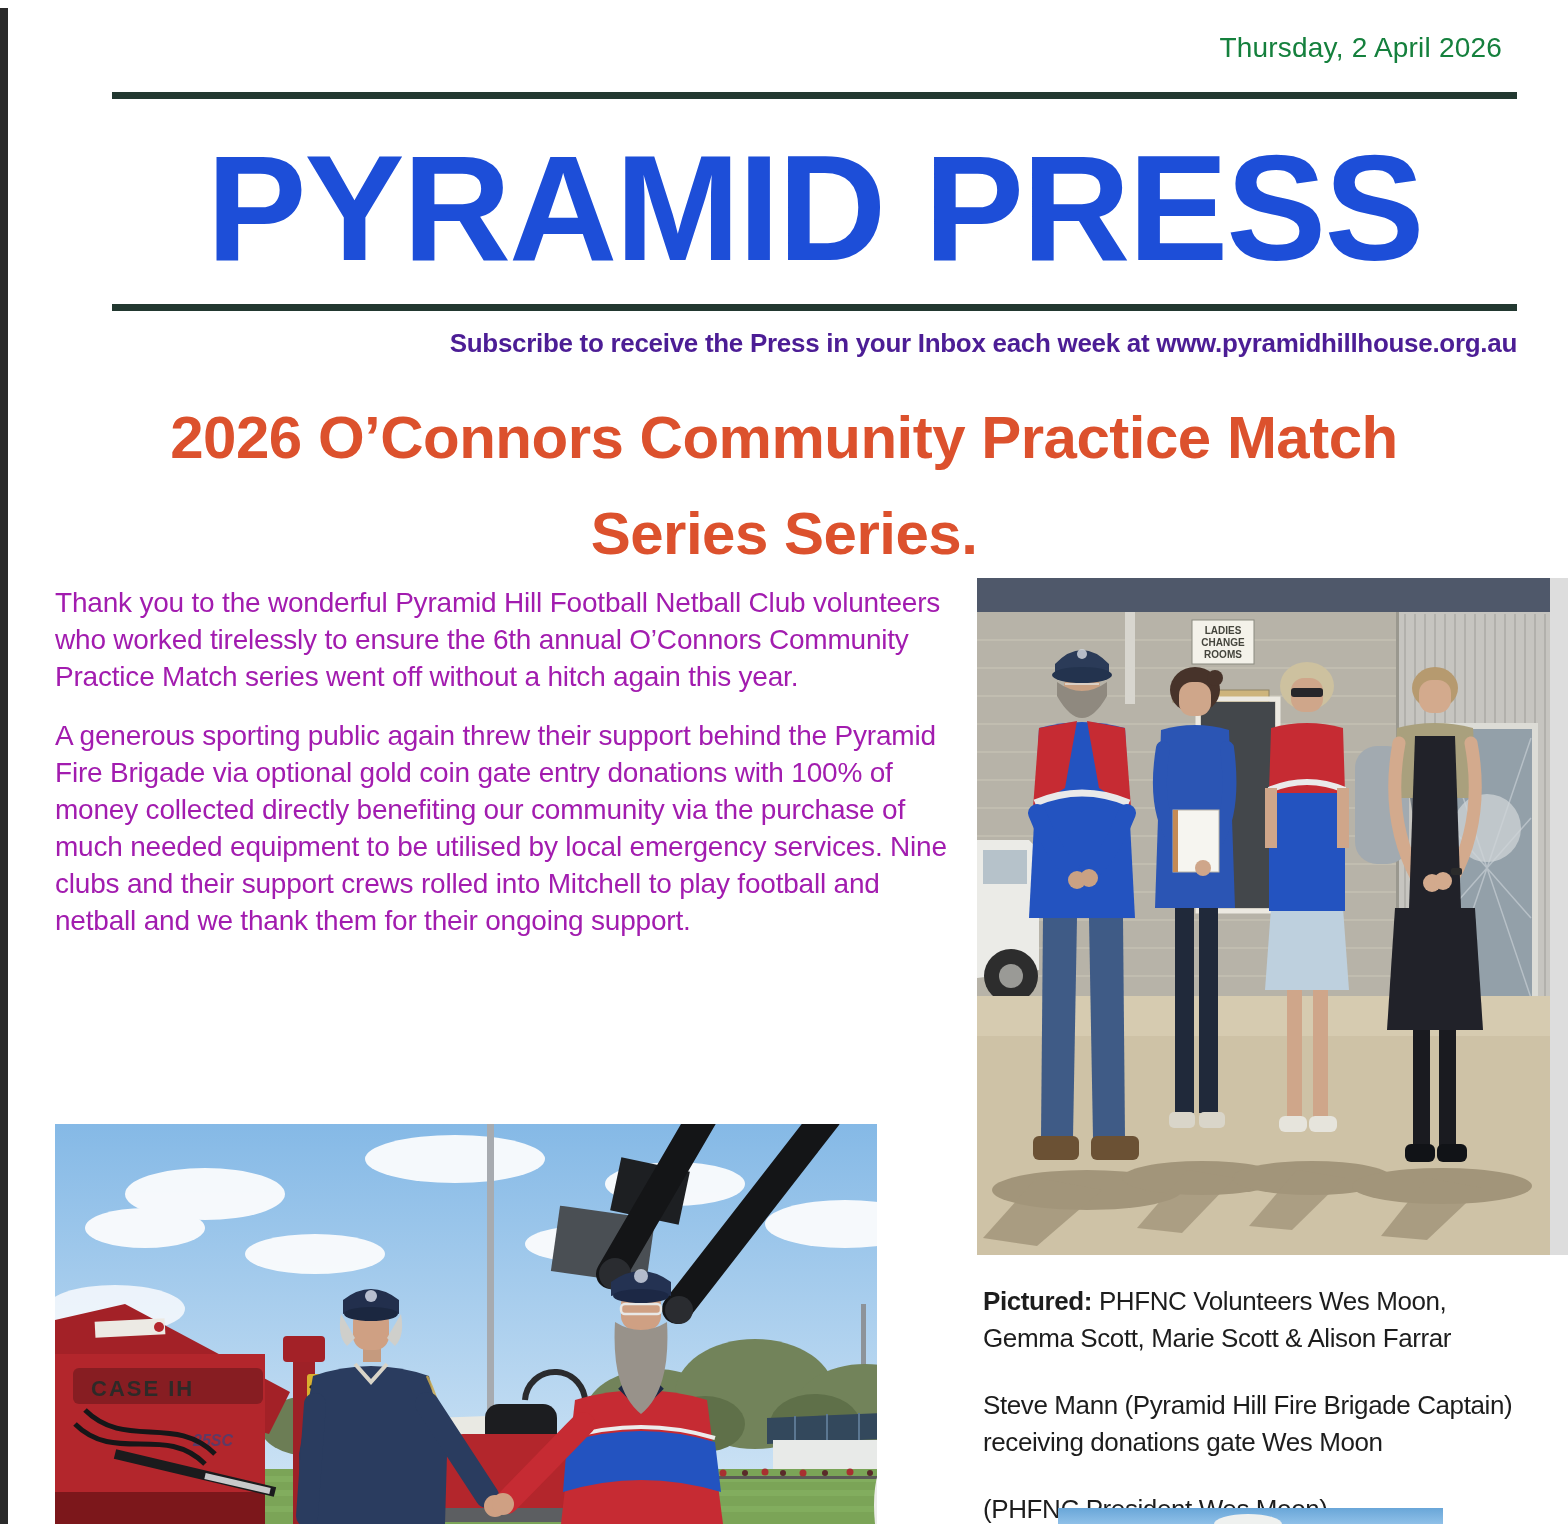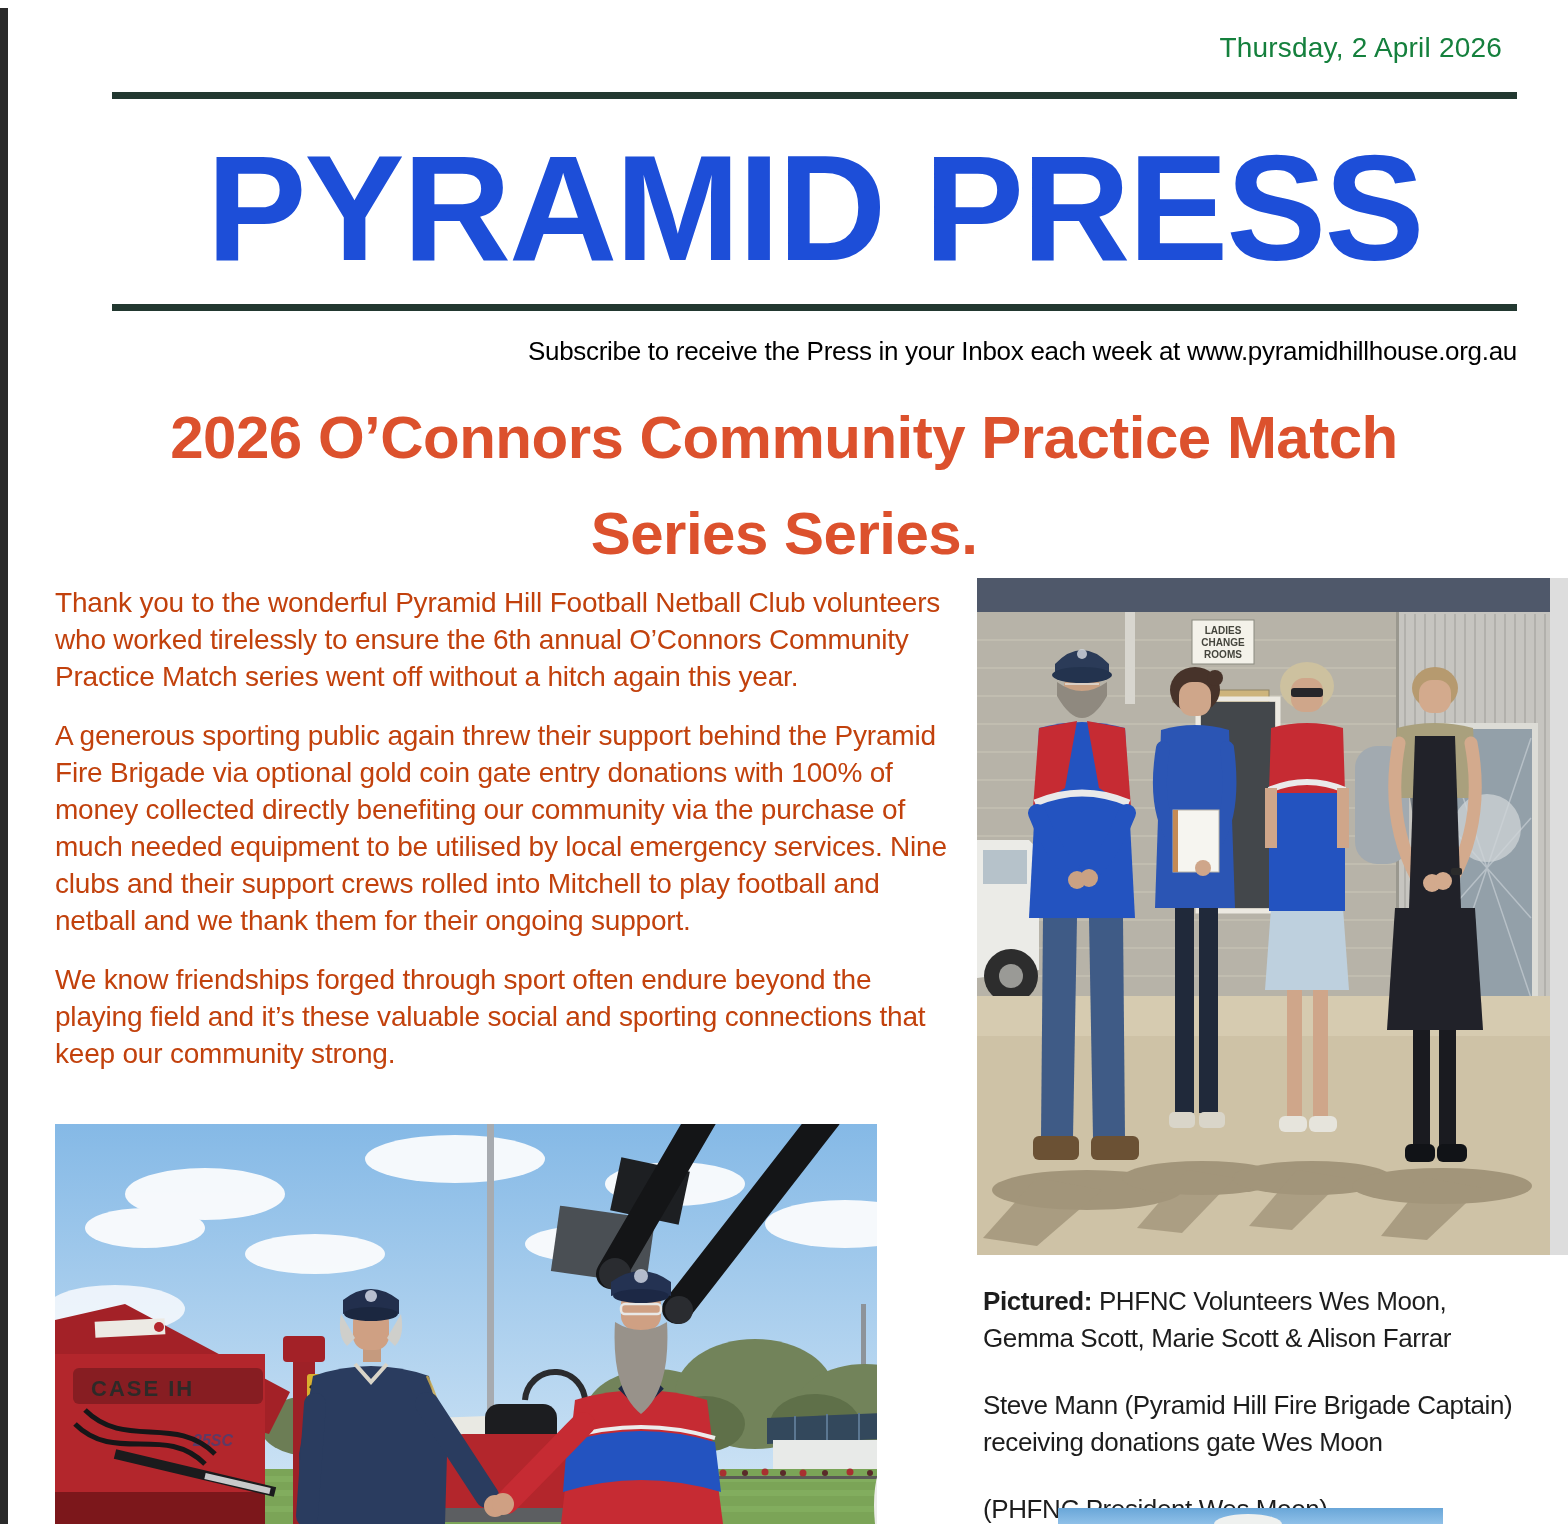--- a/index.html
+++ b/index.html
@@ -18,31 +18,31 @@
   .rule { position:absolute; left:112px; width:1405px; height:7px; background:#223830; }
   .rule-top { top:92px; }
   .rule-bottom { top:304px; }
   .masthead {
     position:absolute; left:112px; top:116px; width:1405px; height:185px;
     display:flex; align-items:center; justify-content:center;
     font-size:150px; font-weight:700; letter-spacing:-2px; color:#1d4ed8;
     white-space:nowrap;
   }
   .subscribe-line {
-    position:absolute; left:112px; top:336px; width:1405px;
-    text-align:right; font-size:26px; font-weight:400; letter-spacing:-0.3px; color:#000000;
+    position:absolute; left:112px; top:328px; width:1405px;
+    text-align:right; font-size:26px; font-weight:700; letter-spacing:-0.3px; color:#4c1d95;
   }
   .headline {
     position:absolute; left:74px; top:390px; width:1420px;
     text-align:center; font-size:60px; font-weight:700; line-height:96px;
     color:#dc512d; letter-spacing:-0.5px;
   }
   .article {
     position:absolute; left:55px; top:584px; width:906px;
-    font-size:28px; line-height:37px; letter-spacing:-0.2px; color:#c2410c;
+    font-size:28px; line-height:37px; letter-spacing:-0.2px; color:#a21caf;
   }
   .article p { margin:0 0 22px 0; }
   .photo { position:absolute; overflow:hidden; background:#ddd; }
   .photo svg { display:block; }
   .photo-volunteers { left:977px; top:578px; width:650px; height:677px; }
   .photo-handshake { left:55px; top:1124px; width:822px; height:400px; }
   .photo-sliver { left:1058px; top:1508px; width:385px; height:16px; }
   .captions {
     position:absolute; left:983px; top:1283px; width:585px;
     font-size:26px; line-height:37px; letter-spacing:-0.4px; color:#1d1d1d;
@@ -67,21 +67,20 @@
   <div class="subscribe-line">Subscribe to receive the Press in your Inbox each week at www.pyramidhillhouse.org.au</div>
 
   <div class="headline">
     <div>2026 O’Connors Community Practice Match</div>
     <div>Series Series.</div>
   </div>
 
   <div class="article">
     <p>Thank you to the wonderful Pyramid Hill Football Netball Club volunteers who worked tirelessly to ensure the 6th annual O’Connors Community Practice Match series went off without a hitch again this year.</p>
     <p>A generous sporting public again threw their support behind the Pyramid Fire Brigade via optional gold coin gate entry donations with 100% of money collected directly benefiting our community via the purchase of much needed equipment to be utilised by local emergency services. Nine clubs and their support crews rolled into Mitchell to play football and netball and we thank them for their ongoing support.</p>
-    <p>We know friendships forged through sport often endure beyond the playing field and it’s these valuable social and sporting connections that keep our community strong.</p>
   </div>
 
   <div class="photo photo-volunteers">
     <svg width="573" height="677" viewBox="0 0 573 677">
 
       <rect x="0" y="0" width="573" height="430" fill="#b7b3a8"></rect>
       <path d="M0 62 H420 M0 90 H420 M0 118 H420 M0 146 H420 M0 174 H420 M0 202 H420 M0 230 H420 M0 258 H420 M0 286 H420 M0 314 H420 M0 342 H420 M0 370 H420 M0 398 H420" stroke="#c7c3b7" stroke-width="1.5" opacity="0.8"></path>
       <rect x="0" y="0" width="573" height="34" fill="#4f586a"></rect>
       <rect x="148" y="34" width="10" height="92" fill="#d8d6cf"></rect>
       <g>

